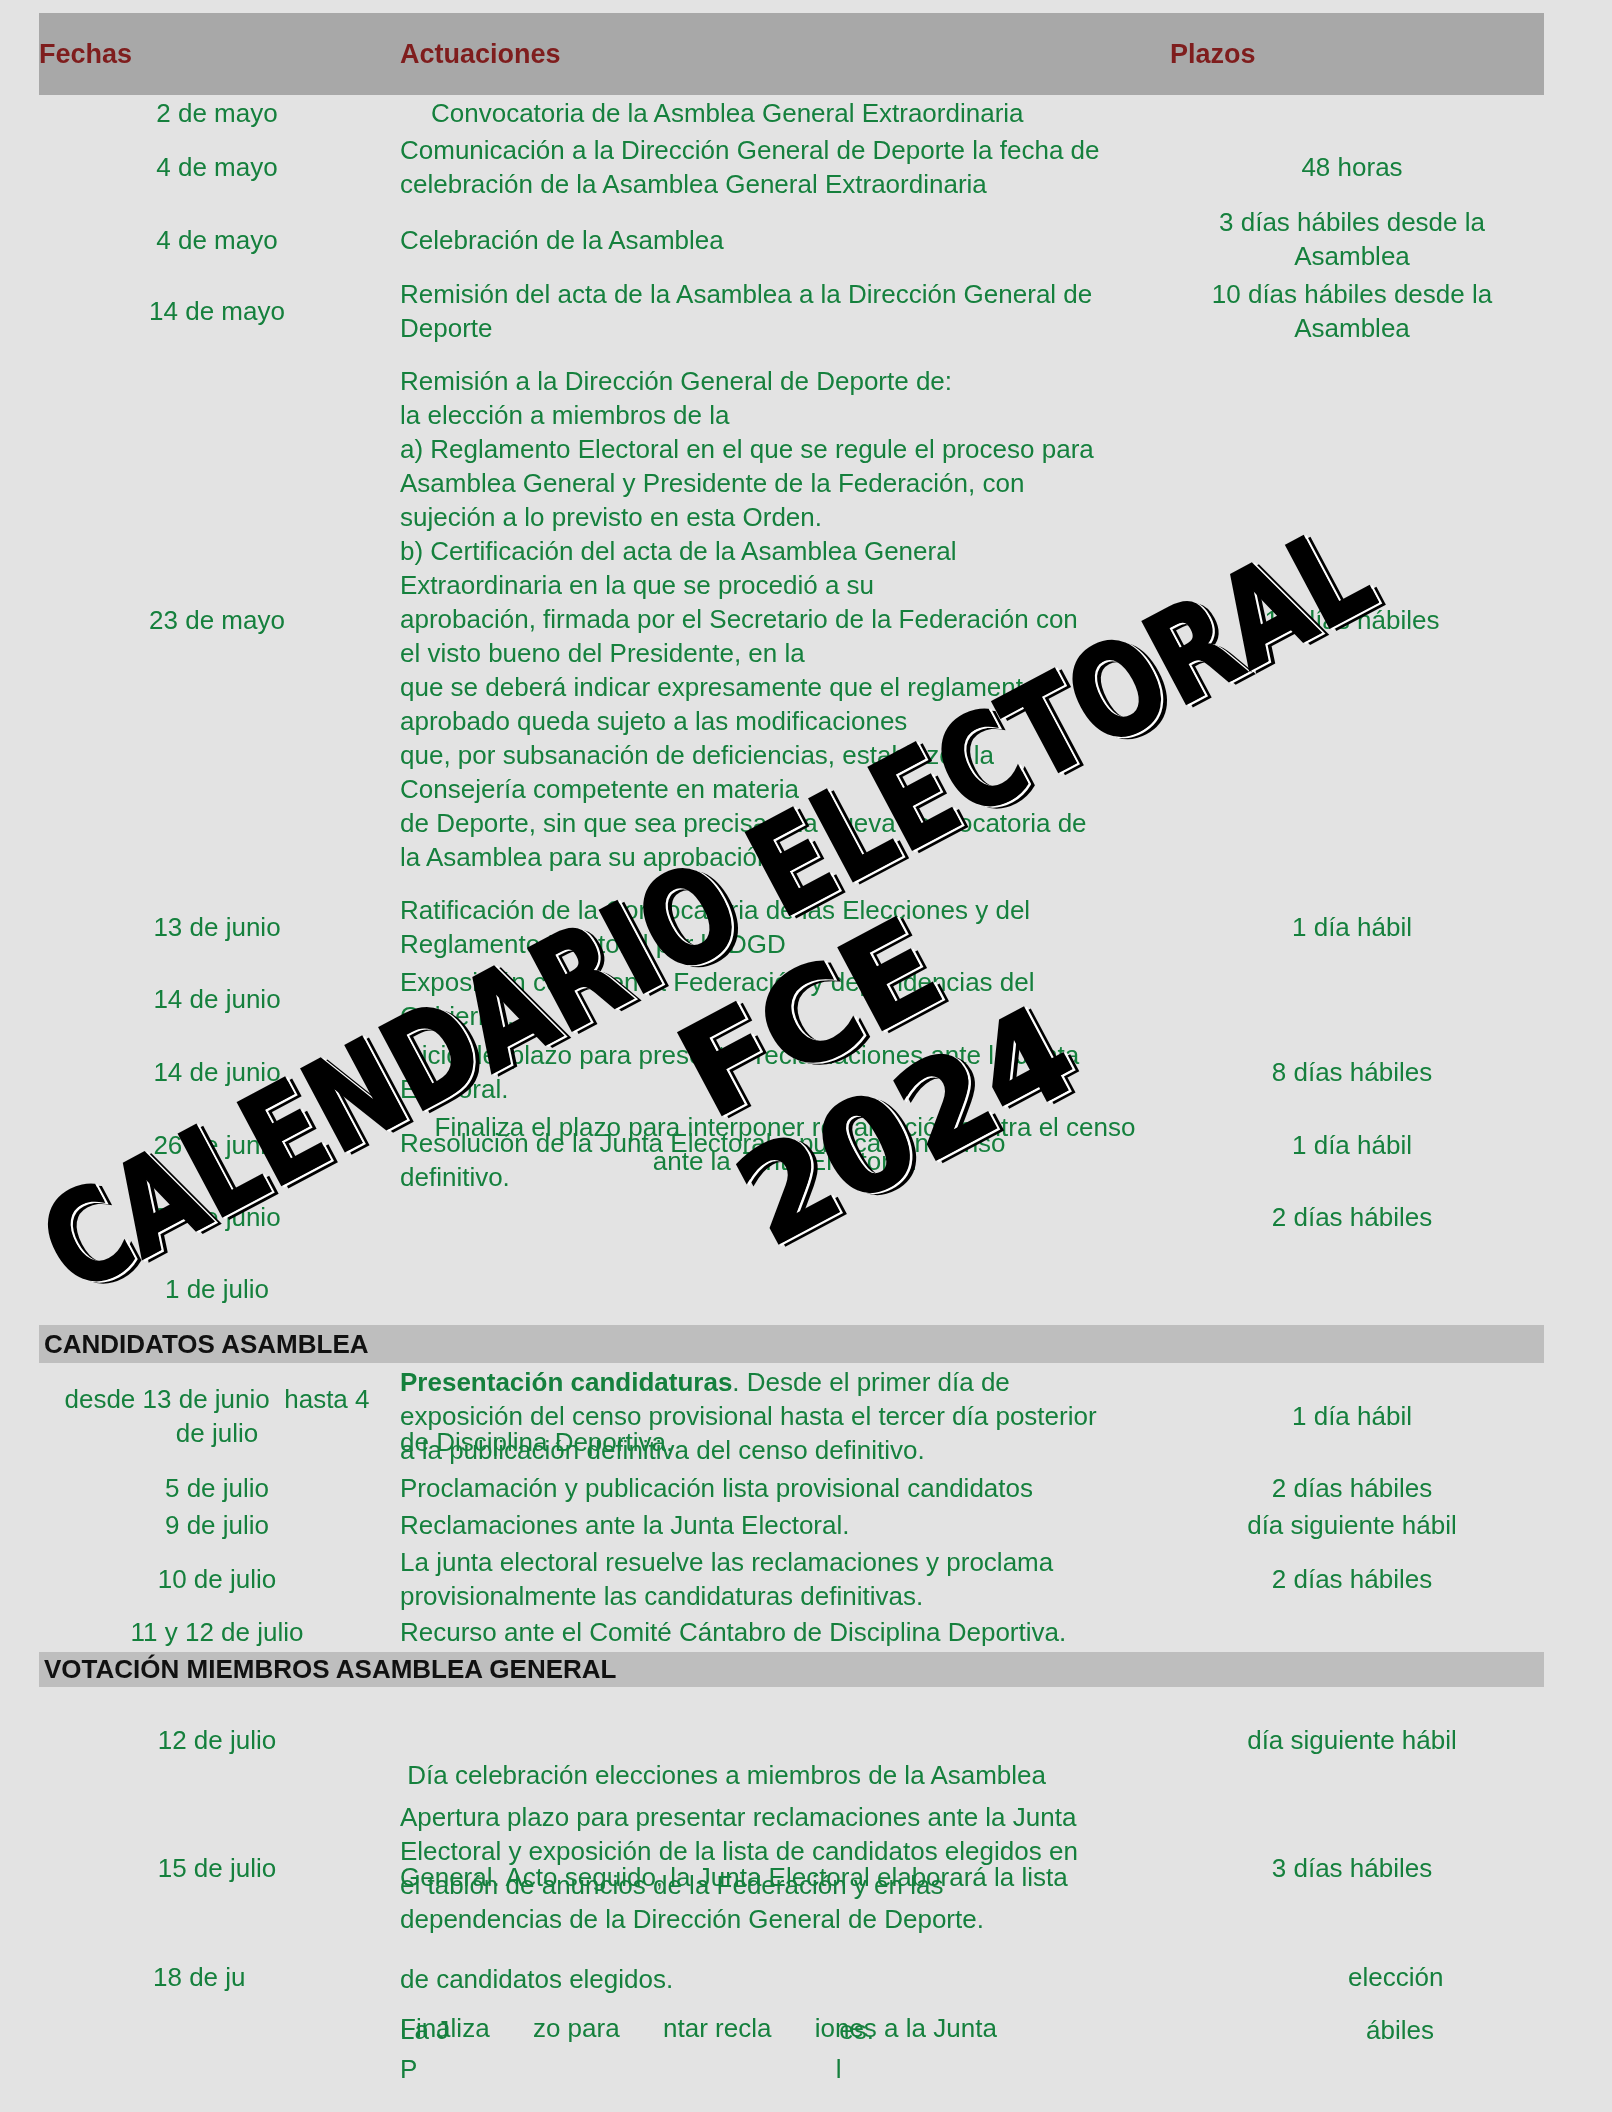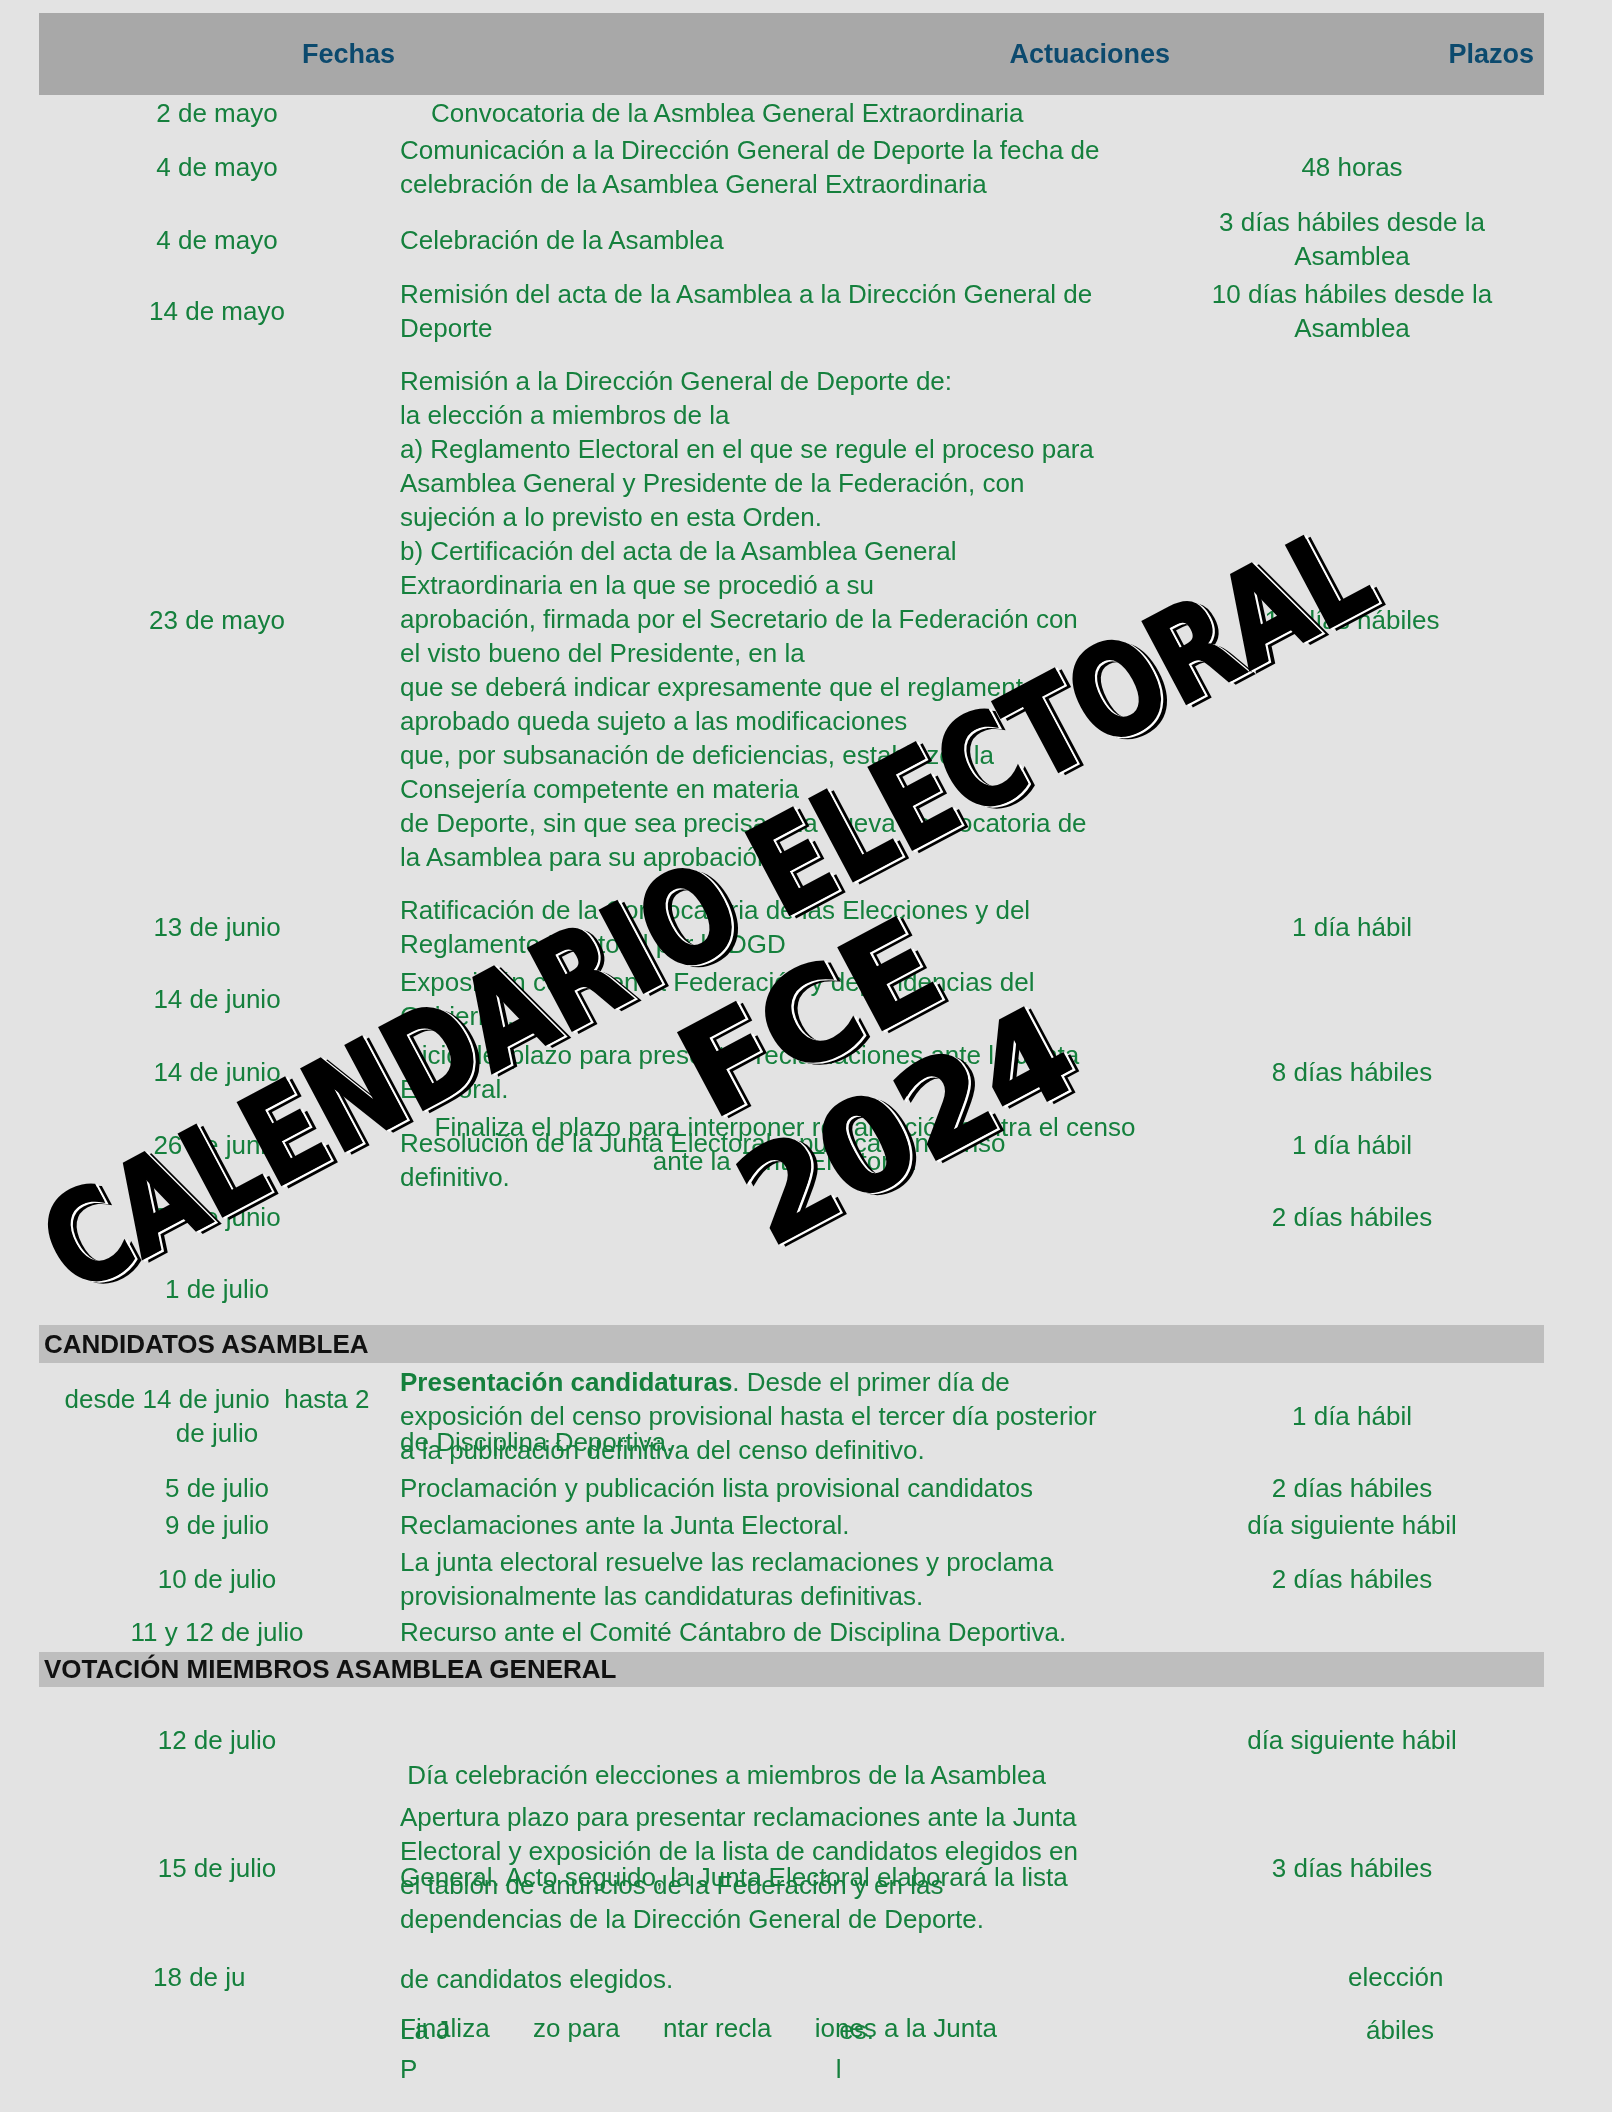--- a/index.html
+++ b/index.html
@@ -10,21 +10,21 @@
     color: #111;
     position: relative;
   }
   .page { position: absolute; left: 0; top: 0; width: 1612px; height: 2112px; }
   .hdr {
     position: absolute; left: 39px; top: 13px; width: 1505px; height: 82px;
     background: #a8a8a8;
   }
   .hdr span {
     position: absolute; top: 0; height: 82px; line-height: 82px;
-    font-weight: bold; font-size: 27px; text-align: right; color: #0c4a6e;
+    font-weight: bold; font-size: 27px; text-align: left; color: #7f1d1d;
   }
   .band {
     position: absolute; left: 39px; width: 1505px; background: #bebebe;
   }
   .band span {
     position: absolute; left: 5px; top: 0; font-weight: bold; font-size: 26px; color: #111;
   }
   .cell {
     position: absolute; font-size: 26px; line-height: 34px; color: #15803d;
     white-space: nowrap;
@@ -179,21 +179,21 @@
       <span class="line">de Disciplina Deportiva.</span>
     </div>
   </div>
 
   <div class="band" style="top:1325px;height:38px;">
     <span style="line-height:38px;">CANDIDATOS ASAMBLEA</span>
   </div>
 
   <div>
     <div class="cell c-date" style="top:1382px;">
-      <span class="line" style="white-space:pre;">desde 14 de junio  hasta 2</span>
+      <span class="line" style="white-space:pre;">desde 13 de junio  hasta 4</span>
       <span class="line">de julio</span>
     </div>
     <div class="cell c-act" style="top:1365px;">
       <span class="line"><span class="b">Presentación candidaturas</span><span>. Desde el primer día de</span></span>
       <span class="line">exposición del censo provisional hasta el tercer día posterior</span>
       <span class="line">a la publicación definitiva del censo definitivo.</span>
     </div>
     <div class="cell c-plazo" style="top:1399px;">1 día hábil</div>
   </div>
 

